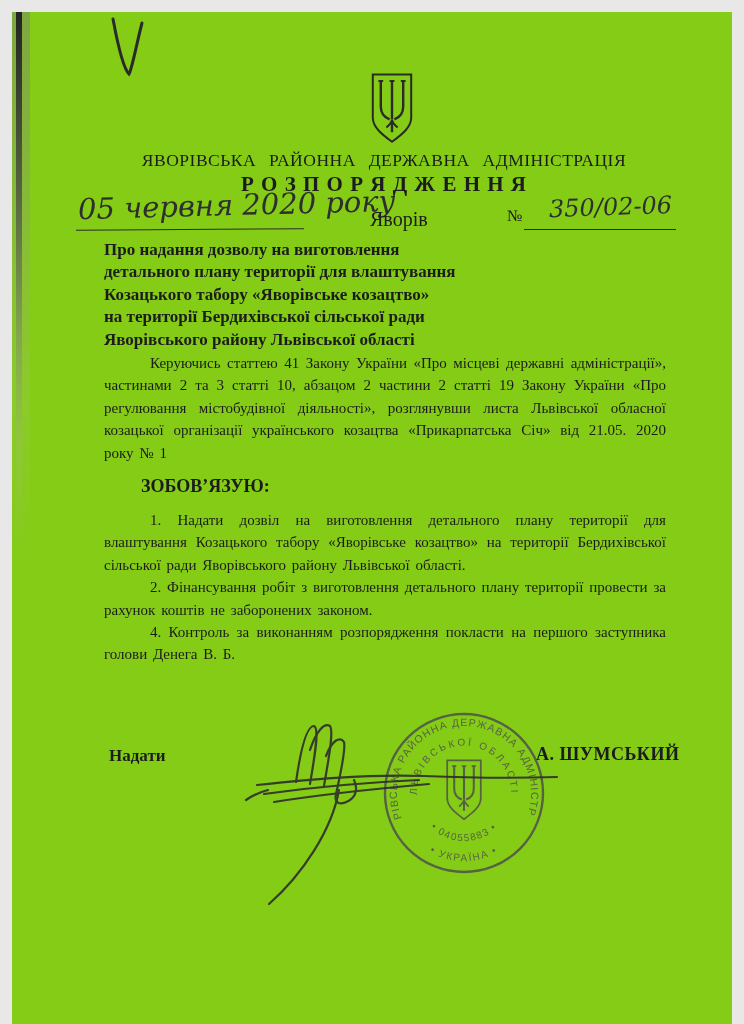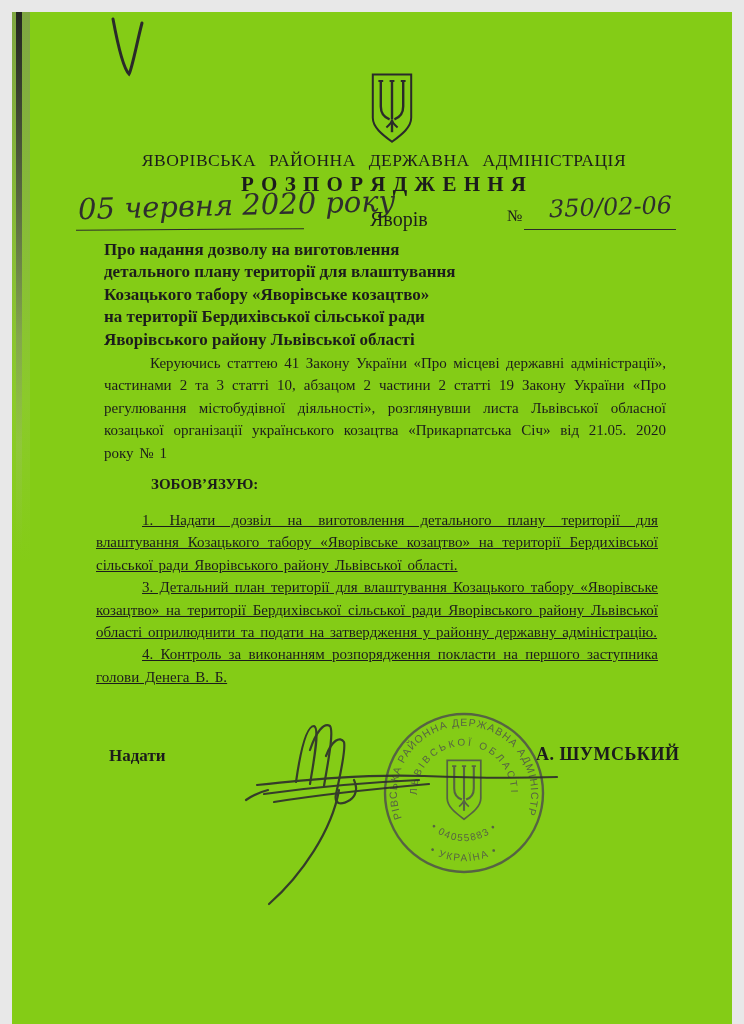--- a/index.html
+++ b/index.html
@@ -29,22 +29,22 @@
   .num-rule{left:512px;top:217px;width:152px;}
   .place{left:358px;top:196px;font-size:20px;}
   .num-label{left:495px;top:195px;font-size:16px;}
 
   
   .subject{left:92px;top:227px;width:400px;font-size:17px;font-weight:bold;line-height:22.4px;}
 
   
   .bodytext{font-size:15px;line-height:22.4px;text-align:justify;word-spacing:2px;}
   .preamble{left:92px;top:340px;width:562px;text-indent:46px;}
-  .resolution{left:139px;top:464px;font-size:15px;font-weight:bold;}
-  .items{left:84px;top:497px;width:562px;text-decoration:underline;}
+  .resolution{left:129px;top:464px;font-size:18px;font-weight:bold;}
+  .items{left:92px;top:497px;width:562px;}
   .items p{margin:0;text-indent:46px;}
 
   
   .sig-title{left:97px;top:734px;font-size:17px;font-weight:bold;}
   .sig-name{left:524px;top:732px;font-size:18px;font-weight:bold;letter-spacing:.5px;white-space:nowrap;}
   .stamp-svg{left:368px;top:697px;color:#4d4d4d;opacity:.82;}
   .stamp-svg text{font-family:"Liberation Sans",sans-serif;fill:#4d4d4d;}
   .t-outer-top{font-size:10.5px;letter-spacing:1.1px;}
   .t-outer-bottom{font-size:10px;letter-spacing:1.6px;}
   .t-inner-top{font-size:10px;letter-spacing:2.6px;}
@@ -99,21 +99,21 @@
     <div>на території Бердихівської сільської ради</div>
     <div>Яворівського району  Львівської області</div>
   </div>
 
   <div class="abs bodytext preamble">Керуючись статтею 41 Закону України «Про місцеві державні адміністрації», частинами 2 та 3 статті 10, абзацом 2 частини 2 статті 19 Закону України «Про регулювання містобудівної діяльності», розглянувши листа Львівської обласної козацької організації українського козацтва «Прикарпатська Січ» від 21.05. 2020 року № 1</div>
 
   <div class="abs resolution">ЗОБОВ’ЯЗУЮ:</div>
 
   <div class="abs bodytext items">
     <p>1. Надати дозвіл на виготовлення детального плану території для влаштування Козацького табору «Яворівське козацтво» на території Бердихівської сільської ради  Яворівського району  Львівської області.</p>
-    <p>3. Детальний  план території для влаштування Козацького табору «Яворівське козацтво» на території Бердихівської сільської ради  Яворівського району  Львівської області оприлюднити та подати на затвердження у  районну державну адміністрацію.</p>
+    <p>2. Фінансування робіт з виготовлення детального плану території провести за рахунок  коштів не заборонених законом.</p>
     <p>4. Контроль за виконанням розпорядження покласти на першого заступника голови Денега В. Б.</p>
   </div>
 
   <div class="abs sig-title">Надати</div>
   <div class="abs sig-name">А. ШУМСЬКИЙ</div>
 
   <svg class="abs stamp-svg" width="168" height="168" viewBox="0 0 168 168">
     <defs>
       <path id="arcOuterTop" d="M21.0,106.8 A67,67 0 1,1 147.0,106.8" fill="none"></path>
       <path id="arcOuterBottom" d="M31.6,127.5 A68,68 0 0,0 136.4,127.5" fill="none"></path>

